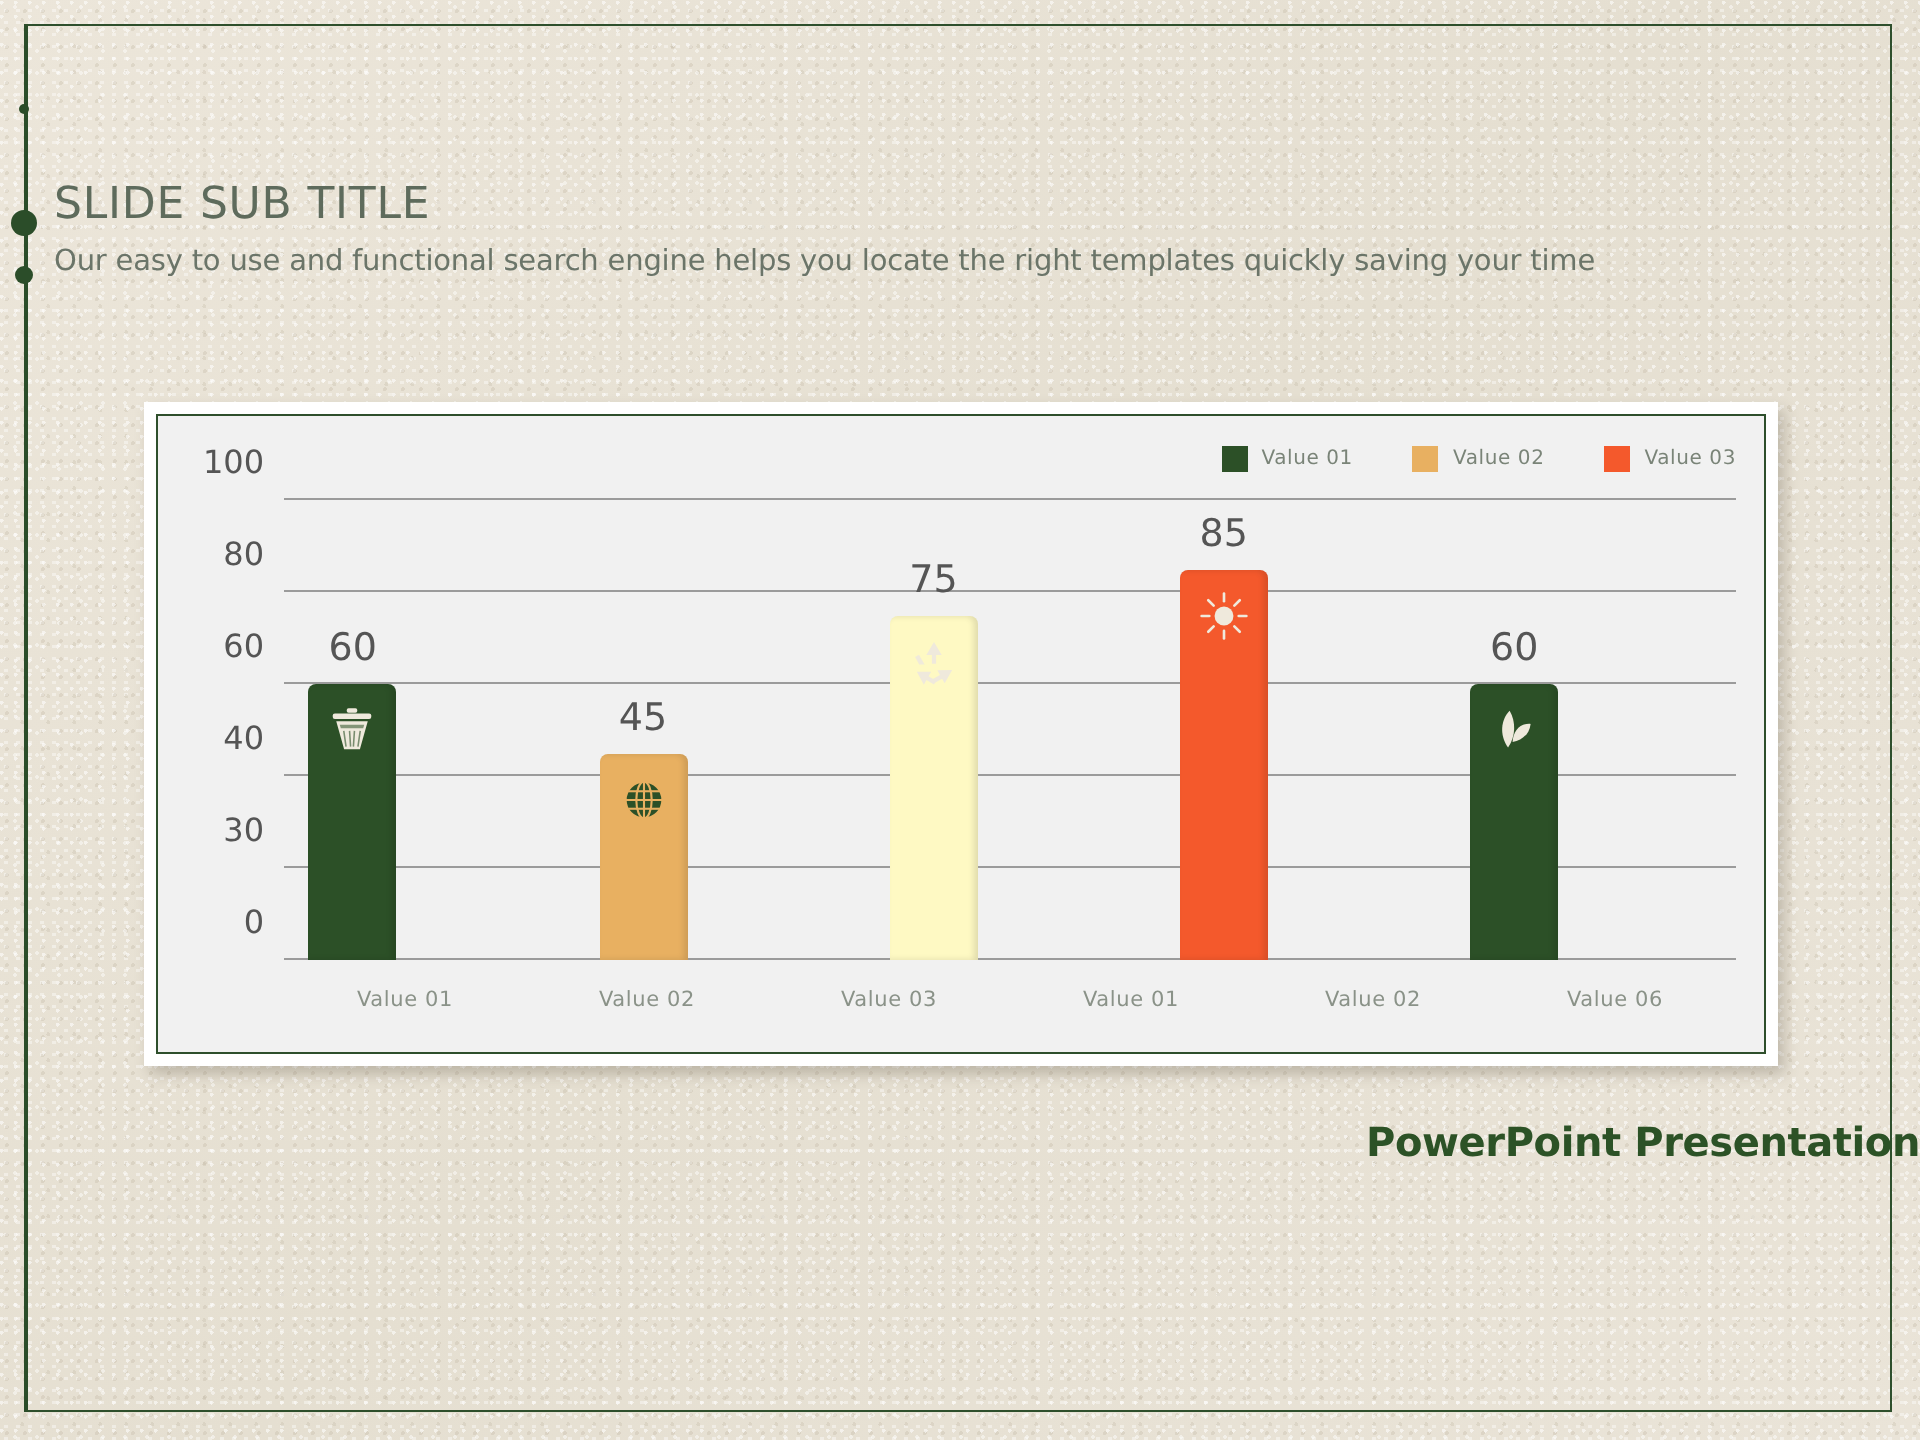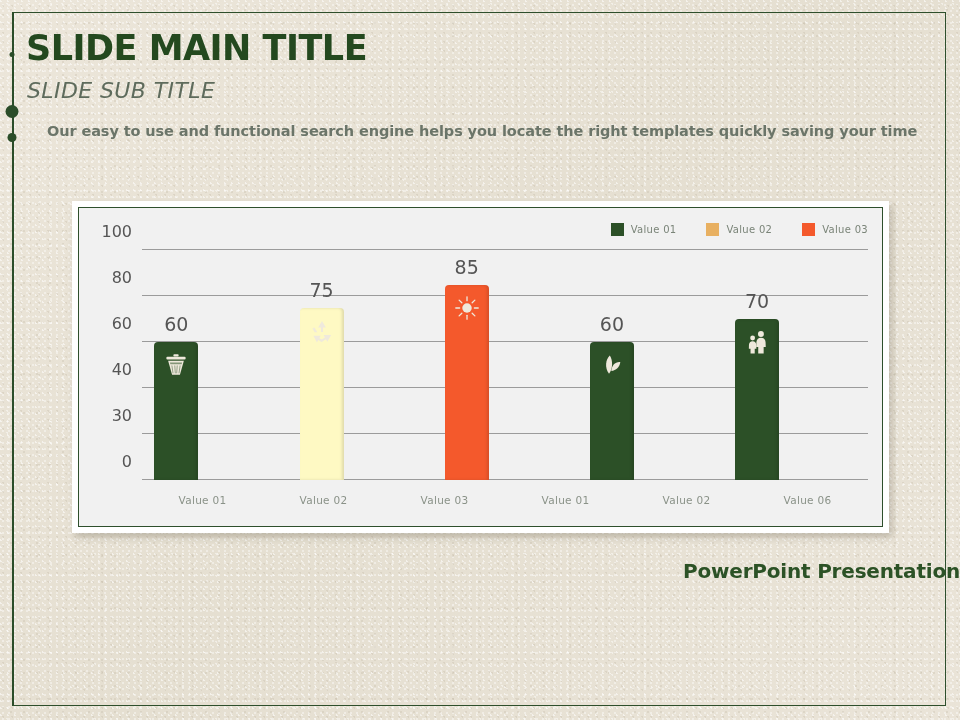--- a/index.html
+++ b/index.html
@@ -61,38 +61,36 @@
     left: 26px; top: 31px;
     font-family: "DejaVu Sans", sans-serif;
     font-size: 35px;
     font-weight: bold;
     letter-spacing: -0.5px;
     color: #24491f;
     line-height: 1;
   }
   #sub-title {
     position: absolute;
-    left: 27px; top: 80px;
+    left: 27px; top: 92px;
     font-size: 22px;
     font-weight: 400;
     letter-spacing: 0.4px;
     color: #5e6b5c;
     line-height: 1;
-    font-style: italic;
   }
   #sub-desc {
     position: absolute;
     left: 27px; top: 124px;
     font-size: 14.5px;
-    font-weight: 700;
+    font-weight: 400;
     letter-spacing: -0.1px;
     color: #6b7569;
     line-height: 1;
     white-space: nowrap;
-    margin-left: 20px;
   }
 
   
   #chart-panel {
     position: absolute;
     left: 72px; top: 201px;
     width: 817px; height: 332px;
     background: #ffffff;
     padding: 6px;
     box-shadow: 3px 4px 7px rgba(90,80,60,0.30);
@@ -217,21 +215,20 @@
 
 <div id="slide">
 
   <div id="frame"></div>
 
   <div id="accent-line"></div>
   <div class="accent-dot d1"></div>
   <div class="accent-dot d2"></div>
   <div class="accent-dot d3"></div>
 
-  <div id="main-title">SLIDE MAIN TITLE</div>
   <div id="sub-title">SLIDE SUB TITLE</div>
   <div id="sub-desc">Our easy to use and functional search engine helps you locate the right templates quickly saving your time</div>
 
   <div id="chart-panel">
     <div id="chart-inner">
 
       <div id="legend">
         <div class="legend-item">
           <span class="legend-swatch" style="background:#2c5027"></span>
           <span class="legend-label">Value 01</span>
@@ -276,20 +273,38 @@
                   <rect x="5" y="6.5" width="22" height="3.2" rx="1.2"></rect>
                   <rect x="13" y="3.6" width="6" height="2.6" rx="1"></rect>
                   <path d="M7 11 L25 11 L20.5 27 L11.5 27 Z"></path>
                   <path d="M9 13 L23 13 L22.4 15 L9.6 15 Z" fill="#2c5027" opacity="0.55"></path>
                   <path d="M11.3 16.5 L12.6 25.5 M14.6 16.5 L15.2 25.5 M17.4 16.5 L16.8 25.5 M20.7 16.5 L19.4 25.5" stroke="#2c5027" stroke-width="0.9" opacity="0.6"></path>
                 </svg>
               </span>
             </div>
           </div>
 
+          <div class="bar-slot">
+            <div class="bar" style="height:45%;background:#e8b061">
+              <span class="bar-value">45</span>
+              <span class="bar-icon">
+                <svg viewBox="0 0 32 32">
+                  <circle cx="16" cy="16" r="10.5" fill="#2c5027"></circle>
+                  <g stroke="#e8b061" stroke-width="1.2" fill="none">
+                    <circle cx="16" cy="16" r="10.5"></circle>
+                    <line x1="5.5" y1="16" x2="26.5" y2="16"></line>
+                    <line x1="7" y1="11" x2="25" y2="11"></line>
+                    <line x1="7" y1="21" x2="25" y2="21"></line>
+                    <ellipse cx="16" cy="16" rx="4.4" ry="10.5"></ellipse>
+                    <line x1="16" y1="5.5" x2="16" y2="26.5"></line>
+                  </g>
+                </svg>
+              </span>
+            </div>
+          </div>
 
           <div class="bar-slot">
             <div class="bar" style="height:75%;background:#fef9c3">
               <span class="bar-value">75</span>
               <span class="bar-icon">
                 <svg viewBox="0 0 32 32" fill="#efe9dc">
                   <path d="M16 4.5 L20.4 12 L17.2 12 L17.2 17 L14.8 17 L14.8 12 L11.6 12 Z"></path>
                   <path d="M6.2 21.5 L14.4 21.5 L12.9 24.2 L17.2 26.7 L16 28.8 L11.7 26.3 L10.2 29 Z"></path>
                   <path d="M26.4 20.6 L22.1 28.2 L20.6 25.5 L16.3 28 L15.1 25.9 L19.4 23.4 L17.9 20.7 Z"></path>
                   <path d="M7.4 11.9 L10.6 17.4 L7.6 17.4 L5.2 13.1 Z" opacity="0.95"></path>
@@ -324,33 +339,20 @@
               <span class="bar-value">60</span>
               <span class="bar-icon">
                 <svg viewBox="0 0 32 32" fill="#efe9dc">
                   <path d="M13.5 5 C8.5 10 7.5 19 12.6 26 C17 20 17.2 11 13.5 5 Z"></path>
                   <path d="M25.5 12.5 C19.5 12 15.5 16.5 15.2 22.8 C20.6 22 24.8 18.4 25.5 12.5 Z"></path>
                 </svg>
               </span>
             </div>
           </div>
 
-          <div class="bar-slot">
-            <div class="bar" style="height:70%;background:#2c5027">
-              <span class="bar-value">70</span>
-              <span class="bar-icon">
-                <svg viewBox="0 0 32 32" fill="#efe9dc">
-                  <circle cx="20.5" cy="6.8" r="3.4"></circle>
-                  <path d="M20.5 11 C23.6 11 25.6 13 25.8 16.2 L26 21.6 L23.6 21.6 L23.6 29 L17.4 29 L17.4 21.6 L15.1 21.6 L15.3 16.2 C15.5 13 17.4 11 20.5 11 Z"></path>
-                  <circle cx="11" cy="11.4" r="2.8"></circle>
-                  <path d="M11 15 C13.6 15 15.1 16.7 15.2 19.3 L15.3 23.6 L13.4 23.6 L13.4 29 L8.6 29 L8.6 23.6 L6.7 23.6 L6.8 19.3 C6.9 16.7 8.4 15 11 15 Z"></path>
-                </svg>
-              </span>
-            </div>
-          </div>
 
         </div>
       </div>
 
       <div class="xlabels">
         <div class="xlabel">Value 01</div>
         <div class="xlabel">Value 02</div>
         <div class="xlabel">Value 03</div>
         <div class="xlabel">Value 01</div>
         <div class="xlabel">Value 02</div>

